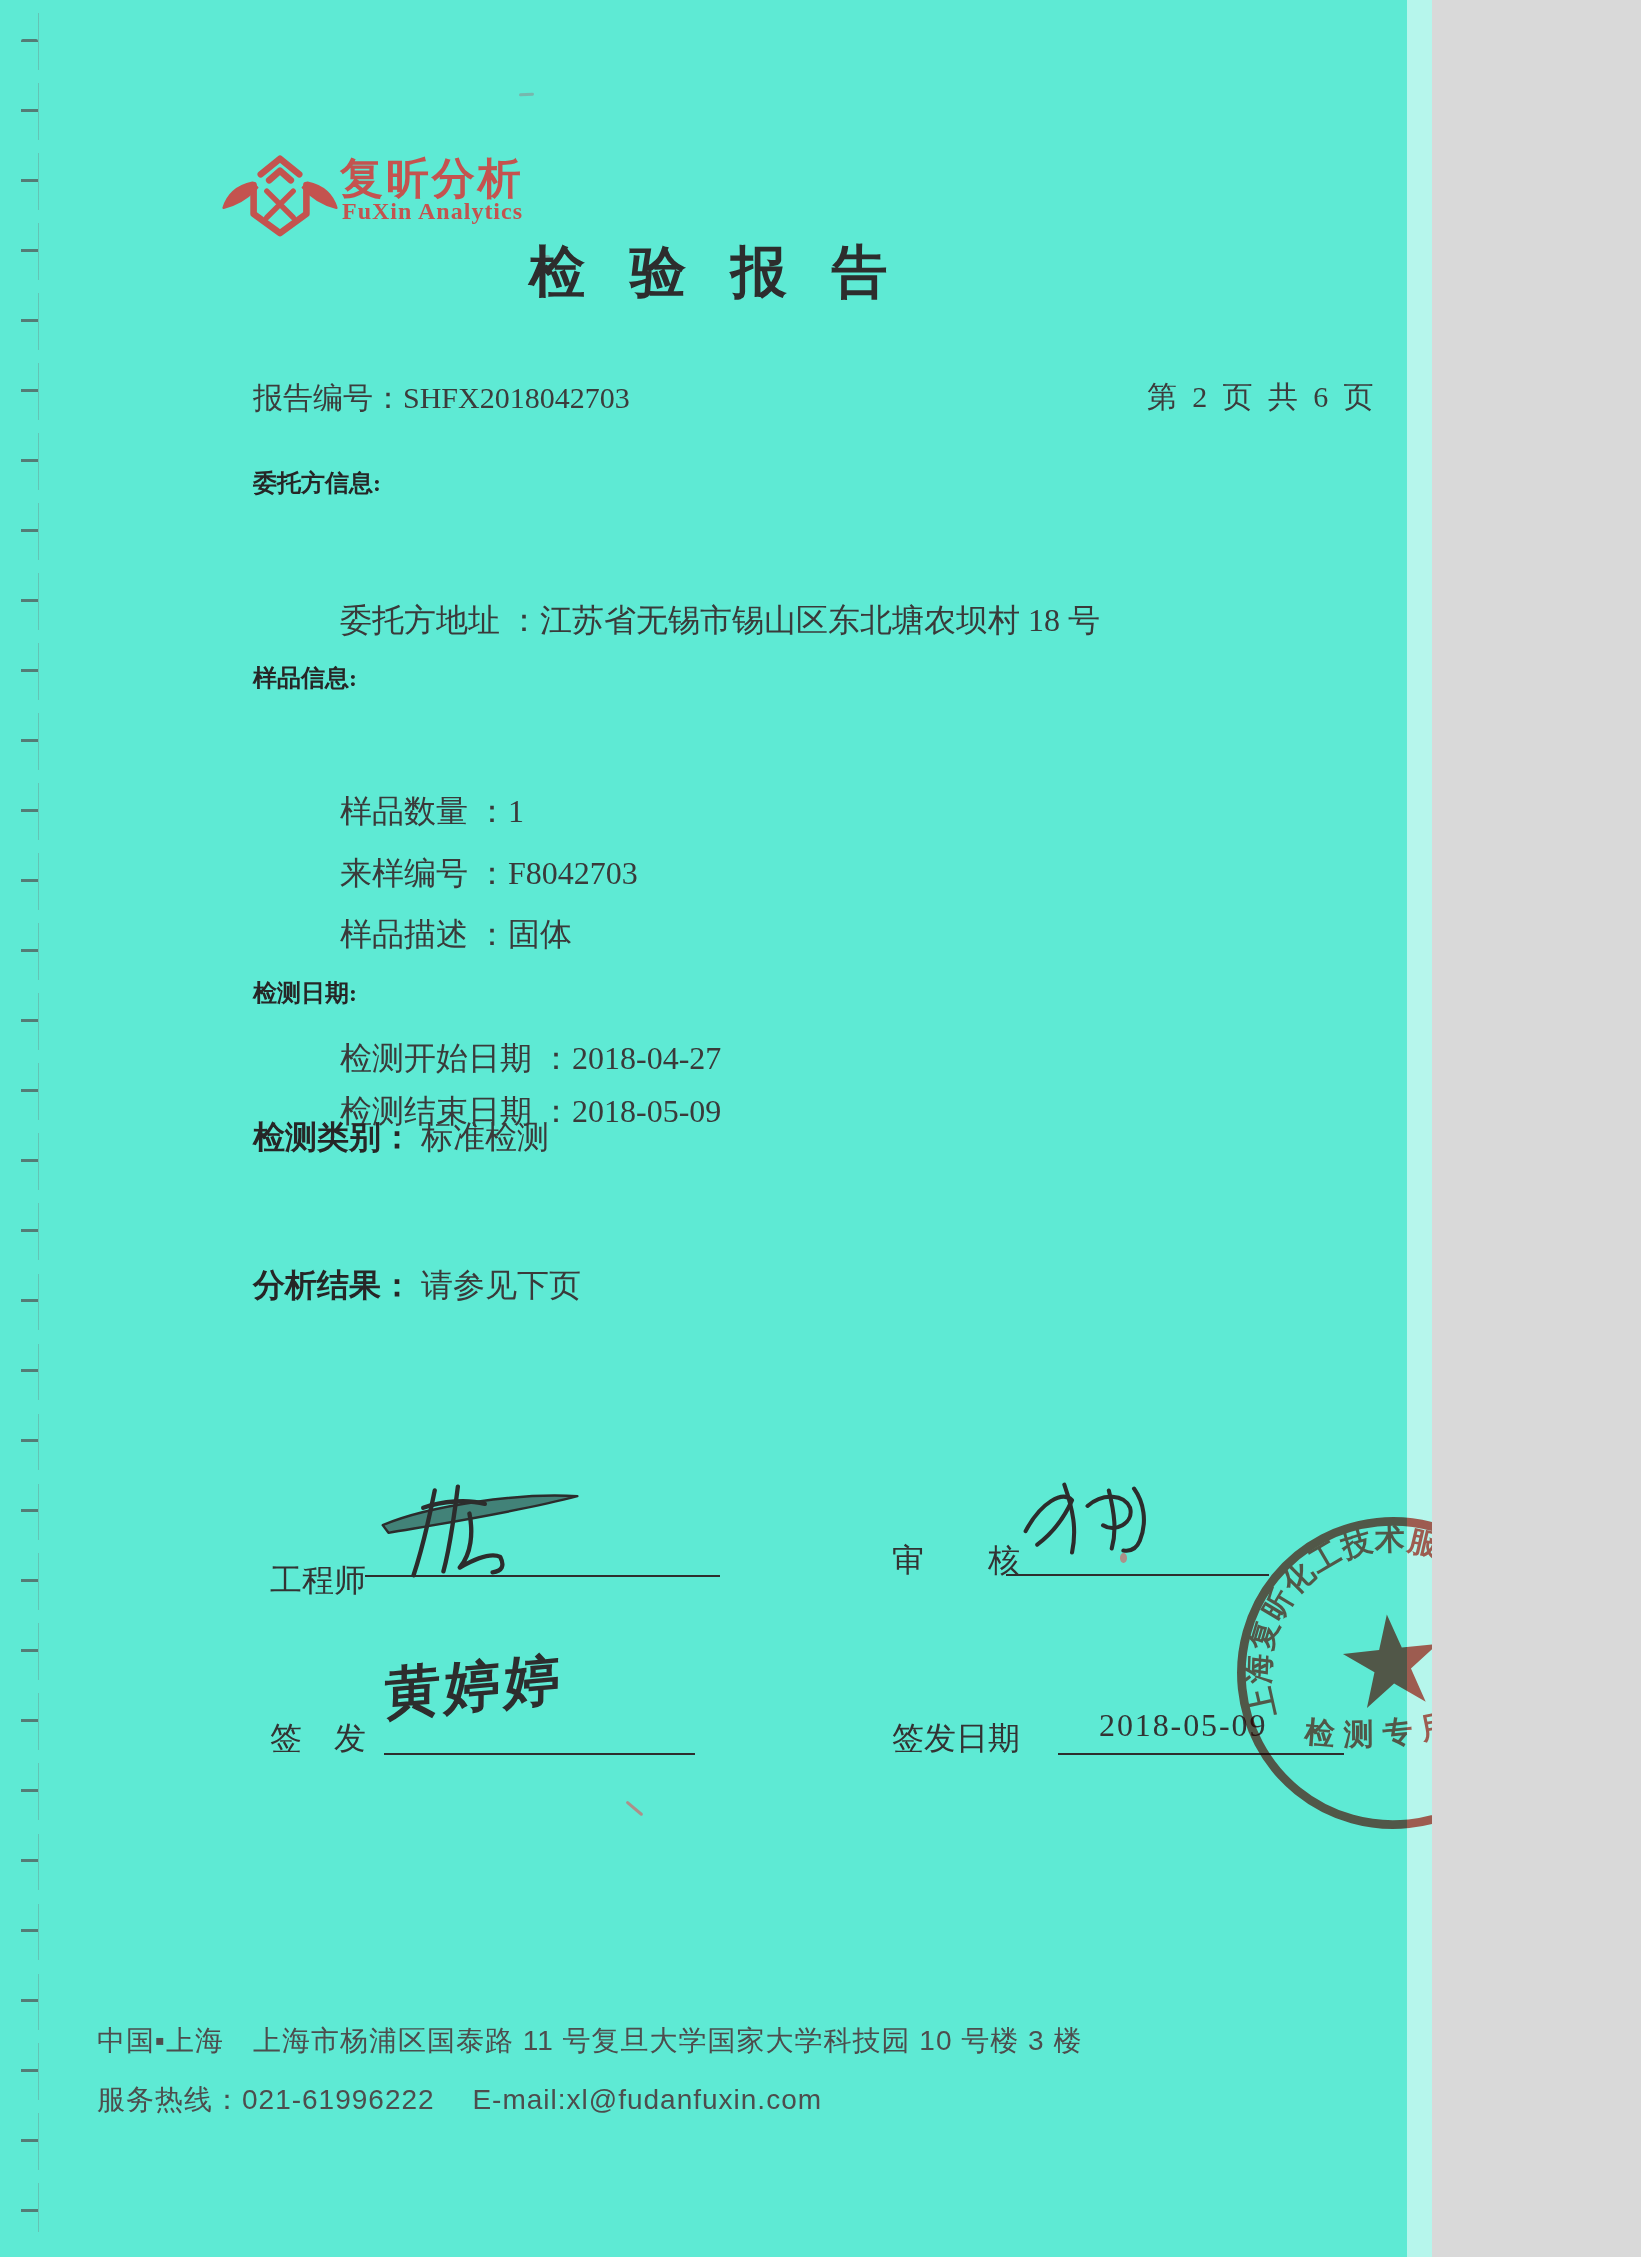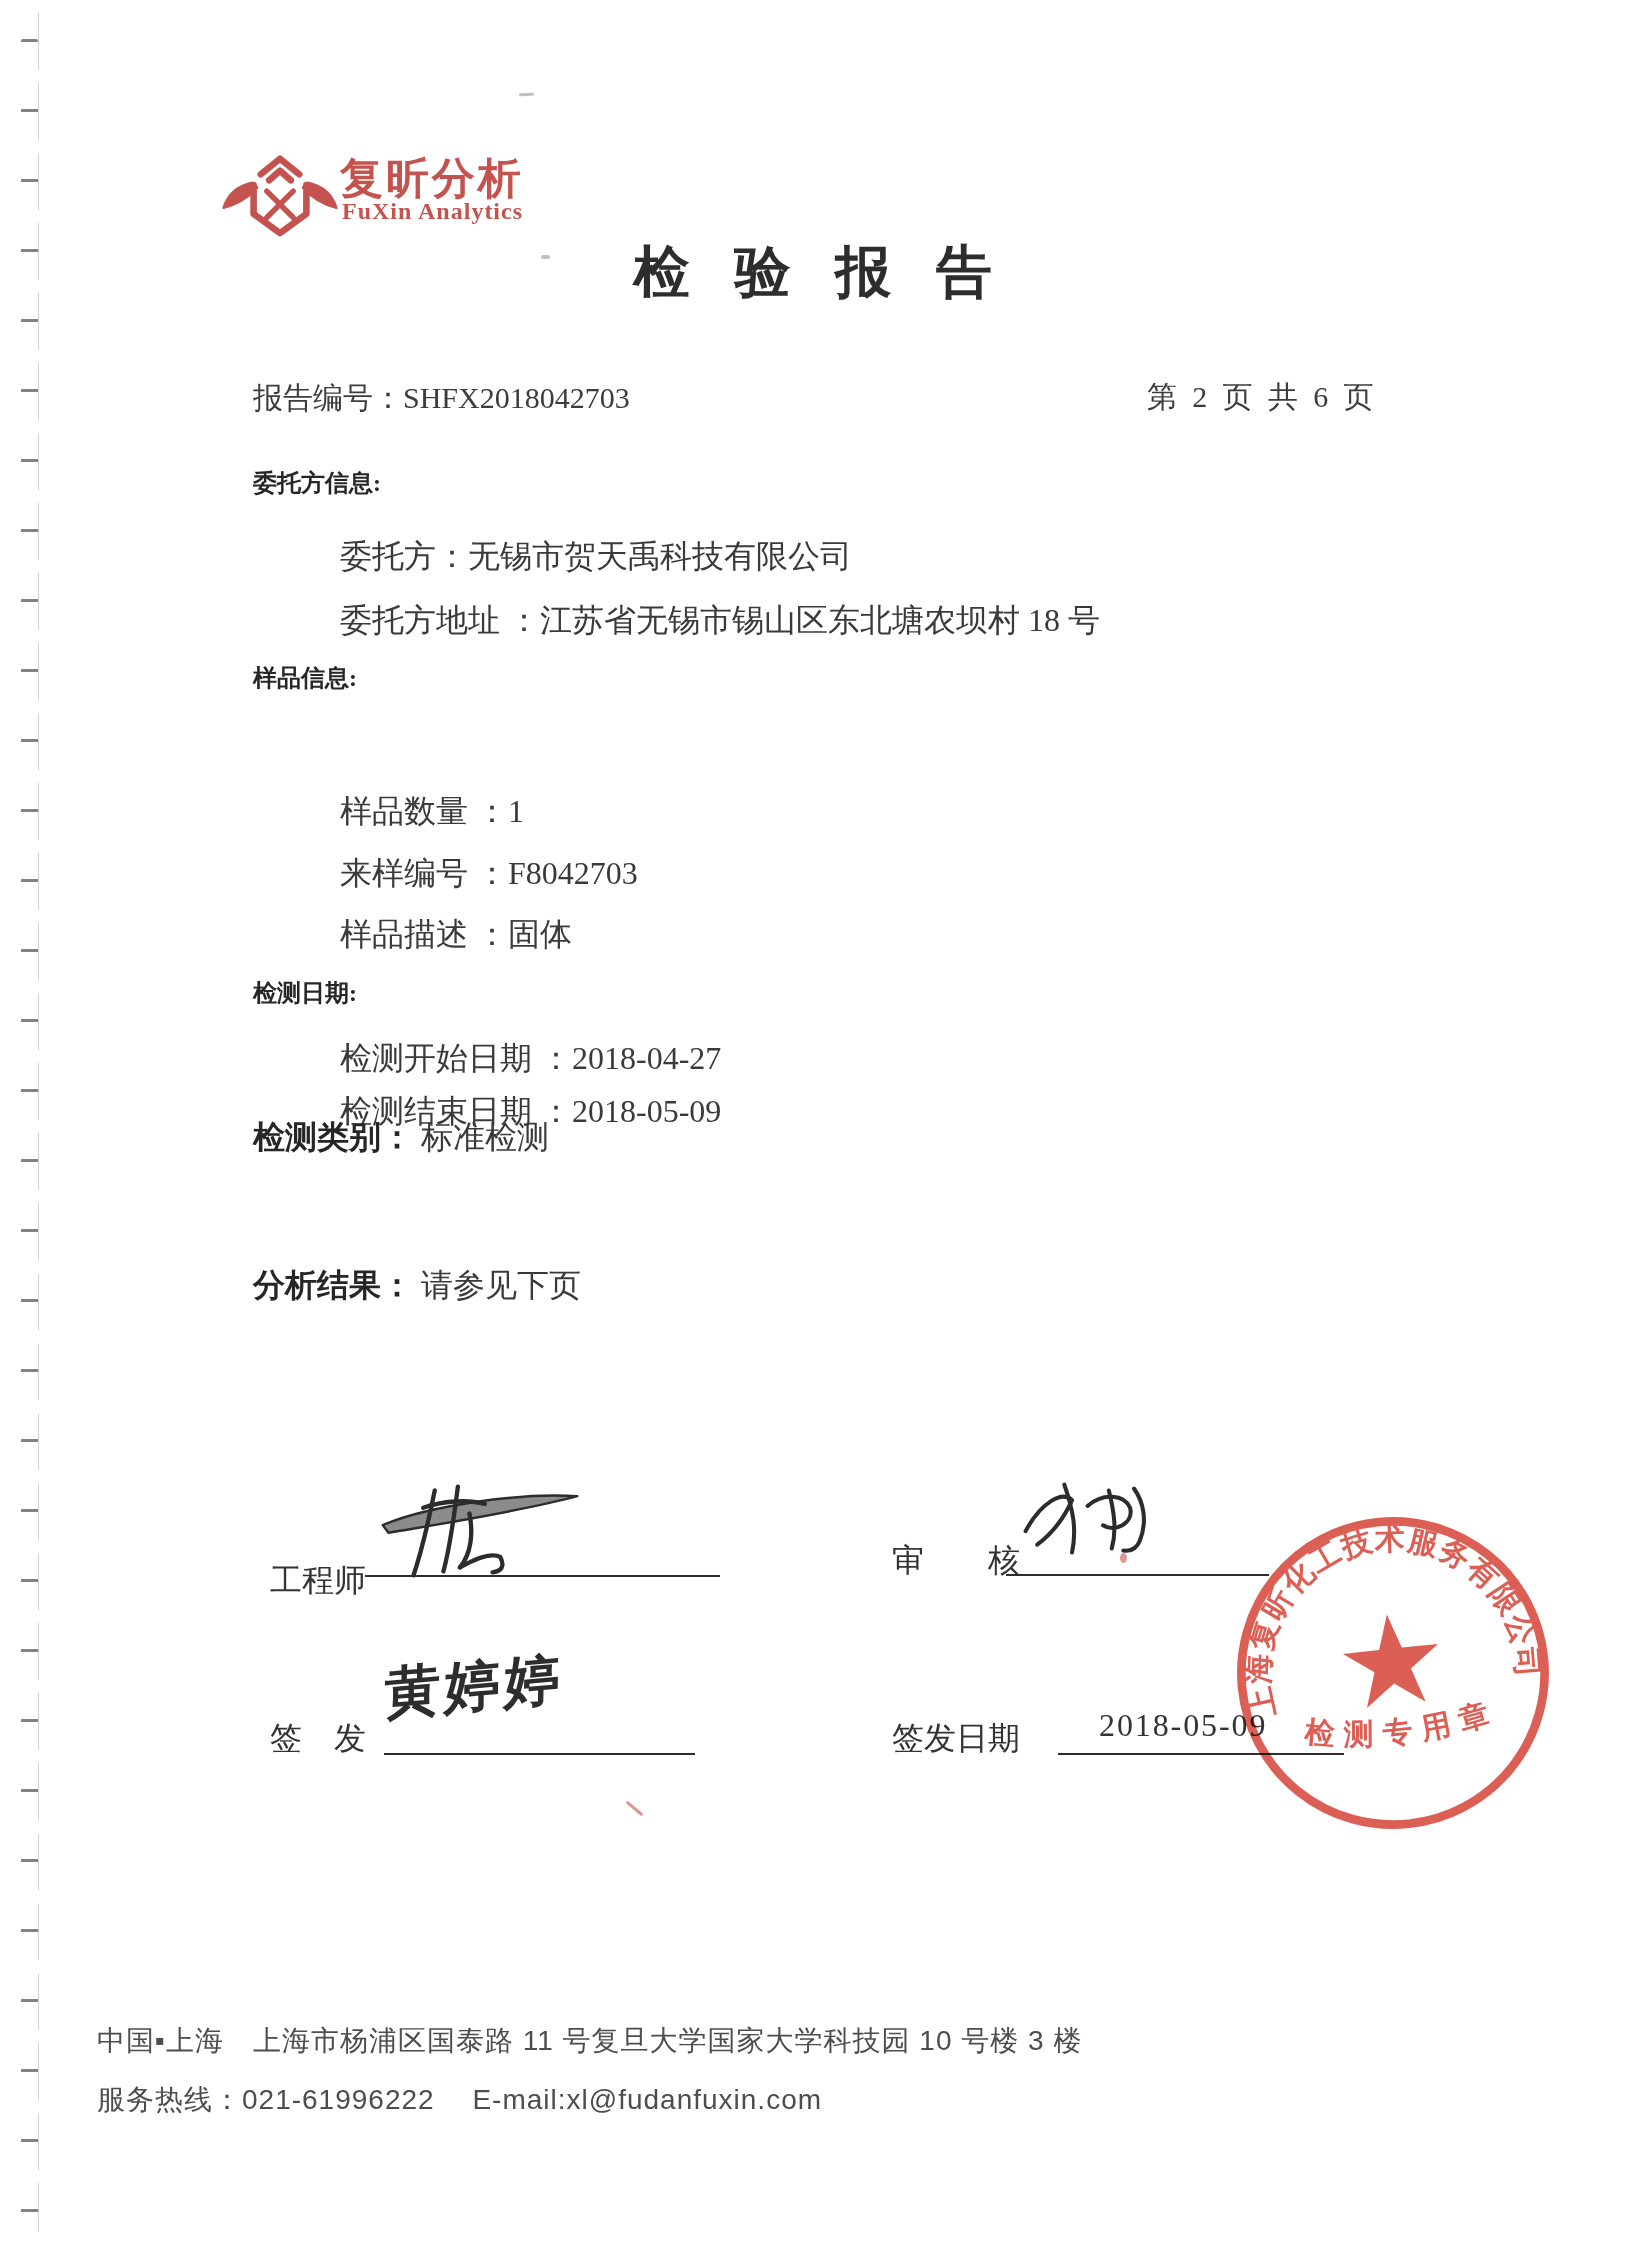--- a/index.html
+++ b/index.html
@@ -1,19 +1,19 @@
 <!DOCTYPE html>
 <html><head>
 <meta charset="utf-8">
 <style>
   html,body{margin:0;padding:0;background:#d9d9d9;}
   .page{
     position:relative;
-    width:1641px;height:2257px;
-    background:#ffffff;
+    width:1432px;height:2257px;
+    background:#5eead4;
     overflow:hidden;
     font-family:"Liberation Serif","DejaVu Serif",serif;
     color:#383838;
   }
   .abs{position:absolute;}
   
   .bind-ticks{
     position:absolute;left:21px;top:39px;bottom:25px;width:17.4px;
     background:repeating-linear-gradient(to bottom,#515151 0 2.9px,transparent 2.9px 70px);
     opacity:.72;border-radius:1.9px;
@@ -82,23 +82,20 @@
   <div class="abs logo-en" style="left:342px;top:198px;color:#c4534f;">FuXin Analytics</div>
 
   <div class="abs doc-title">检 验 报 告</div>
 
   <div class="abs meta" style="left:253px;top:378px;">
     <span>报告编号：</span><span>SHFX2018042703</span>
   </div>
   <div class="abs meta" style="left:1147px;top:377px;letter-spacing:3.9px;">第 2 页 共 6 页</div>
 
   <div class="abs sec-heading" style="left:253px;top:467px;">委托方信息:</div>
-  <div class="abs row" style="left:340px;top:535px;">
-    <span class="lbl">委托方：</span><span class="val">无锡市贺天禹科技有限公司</span>
-  </div>
   <div class="abs row" style="left:340px;top:599px;">
     <span class="lbl">委托方地址 ：</span><span class="val">江苏省无锡市锡山区东北塘农坝村 18 号</span>
   </div>
 
   <div class="abs sec-heading" style="left:253px;top:662px;">样品信息:</div>
   <div class="abs row" style="left:340px;top:790px;">
     <span class="lbl">样品数量 ：</span><span class="val">1</span>
   </div>
   <div class="abs row" style="left:340px;top:852px;">
     <span class="lbl">来样编号 ：</span><span class="val">F8042703</span>

